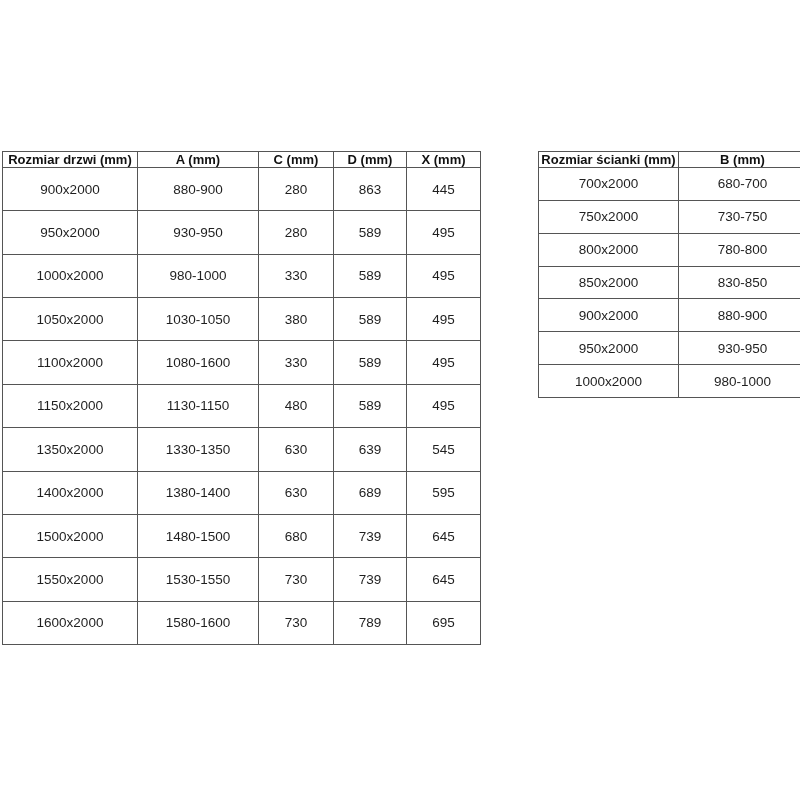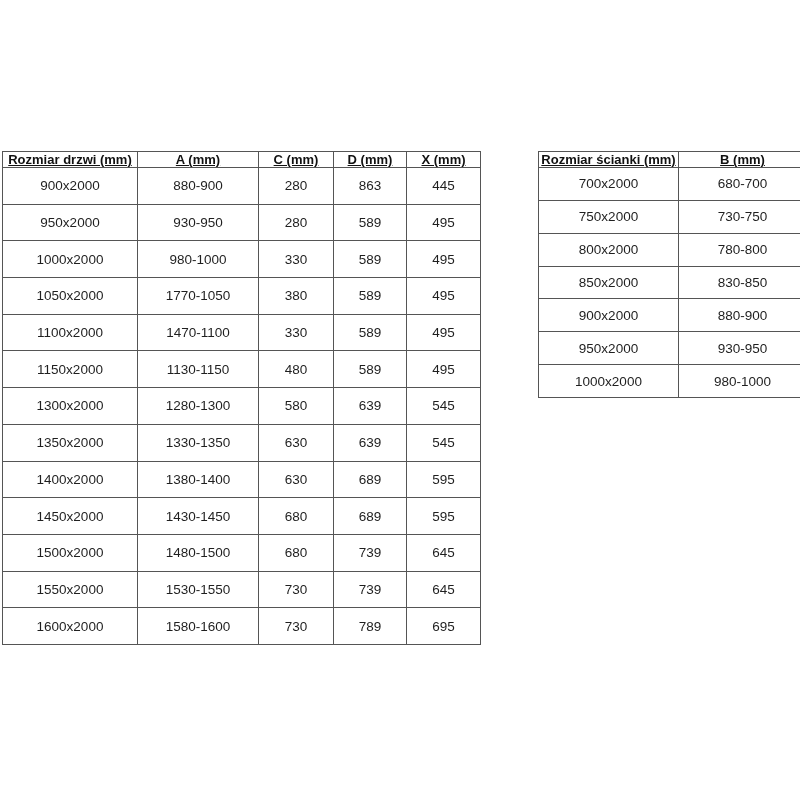--- a/index.html
+++ b/index.html
@@ -29,21 +29,20 @@
     text-align: center;
     vertical-align: middle;
     padding: 0;
     overflow: hidden;
     white-space: nowrap;
   }
   table.size-table th {
     font-weight: bold;
     color: #111111;
     font-size: 13px;
-    text-decoration: underline;
   }
   #doors-table {
     left: 2px;
     top: 151px;
     width: 478px;
     height: 494px;
   }
   #walls-table {
     left: 538px;
     top: 151px;
@@ -88,64 +87,50 @@
       </tr>
       <tr>
         <td>1000x2000</td>
         <td>980-1000</td>
         <td>330</td>
         <td>589</td>
         <td>495</td>
       </tr>
       <tr>
         <td>1050x2000</td>
-        <td>1770-1050</td>
+        <td>1030-1050</td>
         <td>380</td>
         <td>589</td>
         <td>495</td>
       </tr>
       <tr>
         <td>1100x2000</td>
-        <td>1470-1100</td>
+        <td>1080-1600</td>
         <td>330</td>
         <td>589</td>
         <td>495</td>
       </tr>
       <tr>
         <td>1150x2000</td>
         <td>1130-1150</td>
         <td>480</td>
         <td>589</td>
         <td>495</td>
       </tr>
       <tr>
-        <td>1300x2000</td>
-        <td>1280-1300</td>
-        <td>580</td>
-        <td>639</td>
-        <td>545</td>
-      </tr>
-      <tr>
         <td>1350x2000</td>
         <td>1330-1350</td>
         <td>630</td>
         <td>639</td>
         <td>545</td>
       </tr>
       <tr>
         <td>1400x2000</td>
         <td>1380-1400</td>
         <td>630</td>
-        <td>689</td>
-        <td>595</td>
-      </tr>
-      <tr>
-        <td>1450x2000</td>
-        <td>1430-1450</td>
-        <td>680</td>
         <td>689</td>
         <td>595</td>
       </tr>
       <tr>
         <td>1500x2000</td>
         <td>1480-1500</td>
         <td>680</td>
         <td>739</td>
         <td>645</td>
       </tr>

